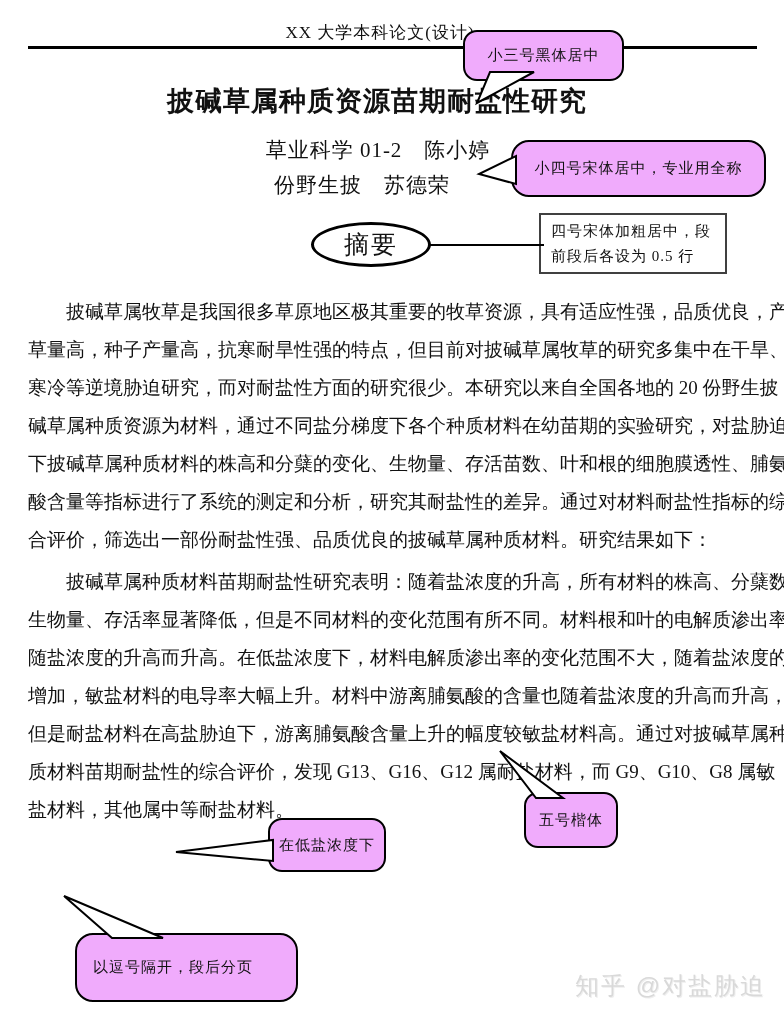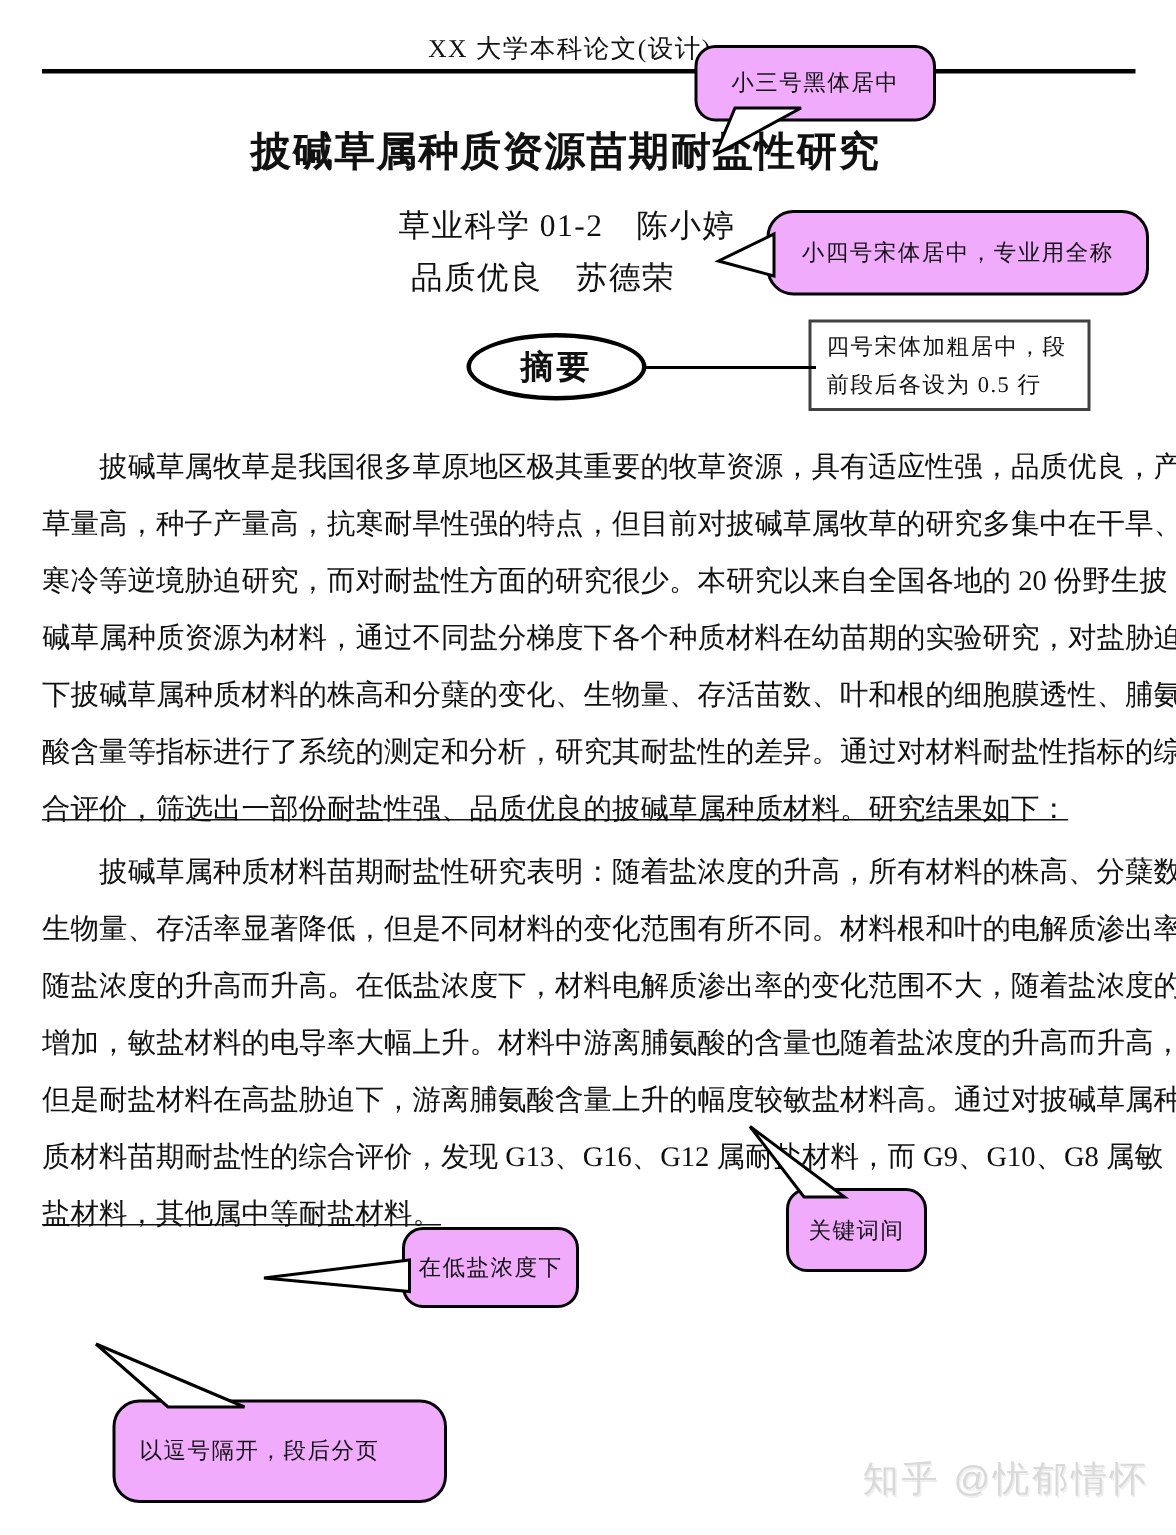--- a/index.html
+++ b/index.html
@@ -32,40 +32,40 @@
   }
   .byline1{top:136px;margin-left:32px;}
   .byline2{top:171px;}
   
   .abstract-ellipse{
     position:absolute;left:311px;top:222px;width:114px;height:39px;
     border:3px solid #000;border-radius:50%;
     display:flex;align-items:center;justify-content:center;
     background:#fff;z-index:5;
   }
-  .abstract-ellipse span{font-size:22px;font-weight:bold;letter-spacing:2px;}
+  .abstract-ellipse span{font-size:25px;font-weight:normal;letter-spacing:2px;}
   
   .note-box{
     position:absolute;left:539px;top:213px;width:174px;height:57px;
     border:2px solid #404040;background:#fff;z-index:5;
     display:flex;flex-direction:column;justify-content:center;
     padding-left:10px;gap:6px;
   }
   .note-box div{font-size:15px;letter-spacing:1px;}
   
   .para{position:absolute;left:28px;width:729px;}
   .para1{top:293px;}
   .para2{top:563px;}
   .bline{
     height:38px;line-height:38px;font-size:19px;
     text-align:justify;text-align-last:justify;text-justify:inter-character;
     white-space:nowrap;
   }
   .bline.indent{text-indent:38px;}
-  .bline.last{text-align-last:left;white-space:normal;text-decoration:underline;}
+  .bline.last{text-align-last:left;white-space:normal;}
   .keywords{
     position:absolute;left:30px;top:872px;font-size:20px;font-weight:bold;
     letter-spacing:1px;
   }
   
   .bubble{
     position:absolute;border:2px solid #000;background:#f0abfc;
     border-radius:14px;z-index:20;
     display:flex;flex-direction:column;align-items:center;justify-content:center;
     gap:5px;
@@ -92,21 +92,21 @@
 </head>
 <body>
 
 <div class="page">
 
   <div class="header-text">XX 大学本科论文(设计)</div>
   <div class="header-rule"></div>
 
   <div class="doc-title">披碱草属种质资源苗期耐盐性研究</div>
   <div class="byline byline1">草业科学 01-2　陈小婷</div>
-  <div class="byline byline2">品质优良　苏德荣</div>
+  <div class="byline byline2">份野生披　苏德荣</div>
 
   <div class="abstract-ellipse">
     <span>摘要</span>
   </div>
 
   <div class="note-box">
     <div>四号宋体加粗居中，段</div>
     <div>前段后各设为 0.5 行</div>
   </div>
 
@@ -133,35 +133,35 @@
 
   <div class="bubble bubble-title-note">
     <div>小三号黑体居中</div>
   </div>
 
   <div class="bubble bubble-byline-note">
     <div>小四号宋体居中，专业用全称</div>
   </div>
 
   <div class="bubble bubble-body-note">
-    <div>关键词间</div>
+    <div>五号楷体</div>
   </div>
 
   <div class="bubble bubble-blank-note">
     <div>在低盐浓度下</div>
   </div>
 
   <div class="bubble bubble-keywords-note">
     <div>以逗号隔开，段后分页</div>
   </div>
 
   <svg class="overlay" viewBox="0 0 784 1023" xmlns="http://www.w3.org/2000/svg">
     <line x1="429" y1="245" x2="544" y2="245" stroke="#000" stroke-width="2"></line>
     <polygon points="490,72 534,72 477,103" fill="#fff" stroke="#000" stroke-width="2"></polygon>
     <polygon points="516,156 516,184 479,174" fill="#fff" stroke="#000" stroke-width="2"></polygon>
     <polygon points="536,798 563,798 500,751" fill="#fff" stroke="#000" stroke-width="2"></polygon>
     <polygon points="273,840 273,861 176,852" fill="#fff" stroke="#000" stroke-width="2"></polygon>
     <polygon points="112,938 163,938 64,896" fill="#fff" stroke="#000" stroke-width="2"></polygon>
   </svg>
 
-  <div class="watermark">知乎 @忧郁情怀</div>
+  <div class="watermark">知乎 @对盐胁迫</div>
 
 </div>
 
 </body></html>

